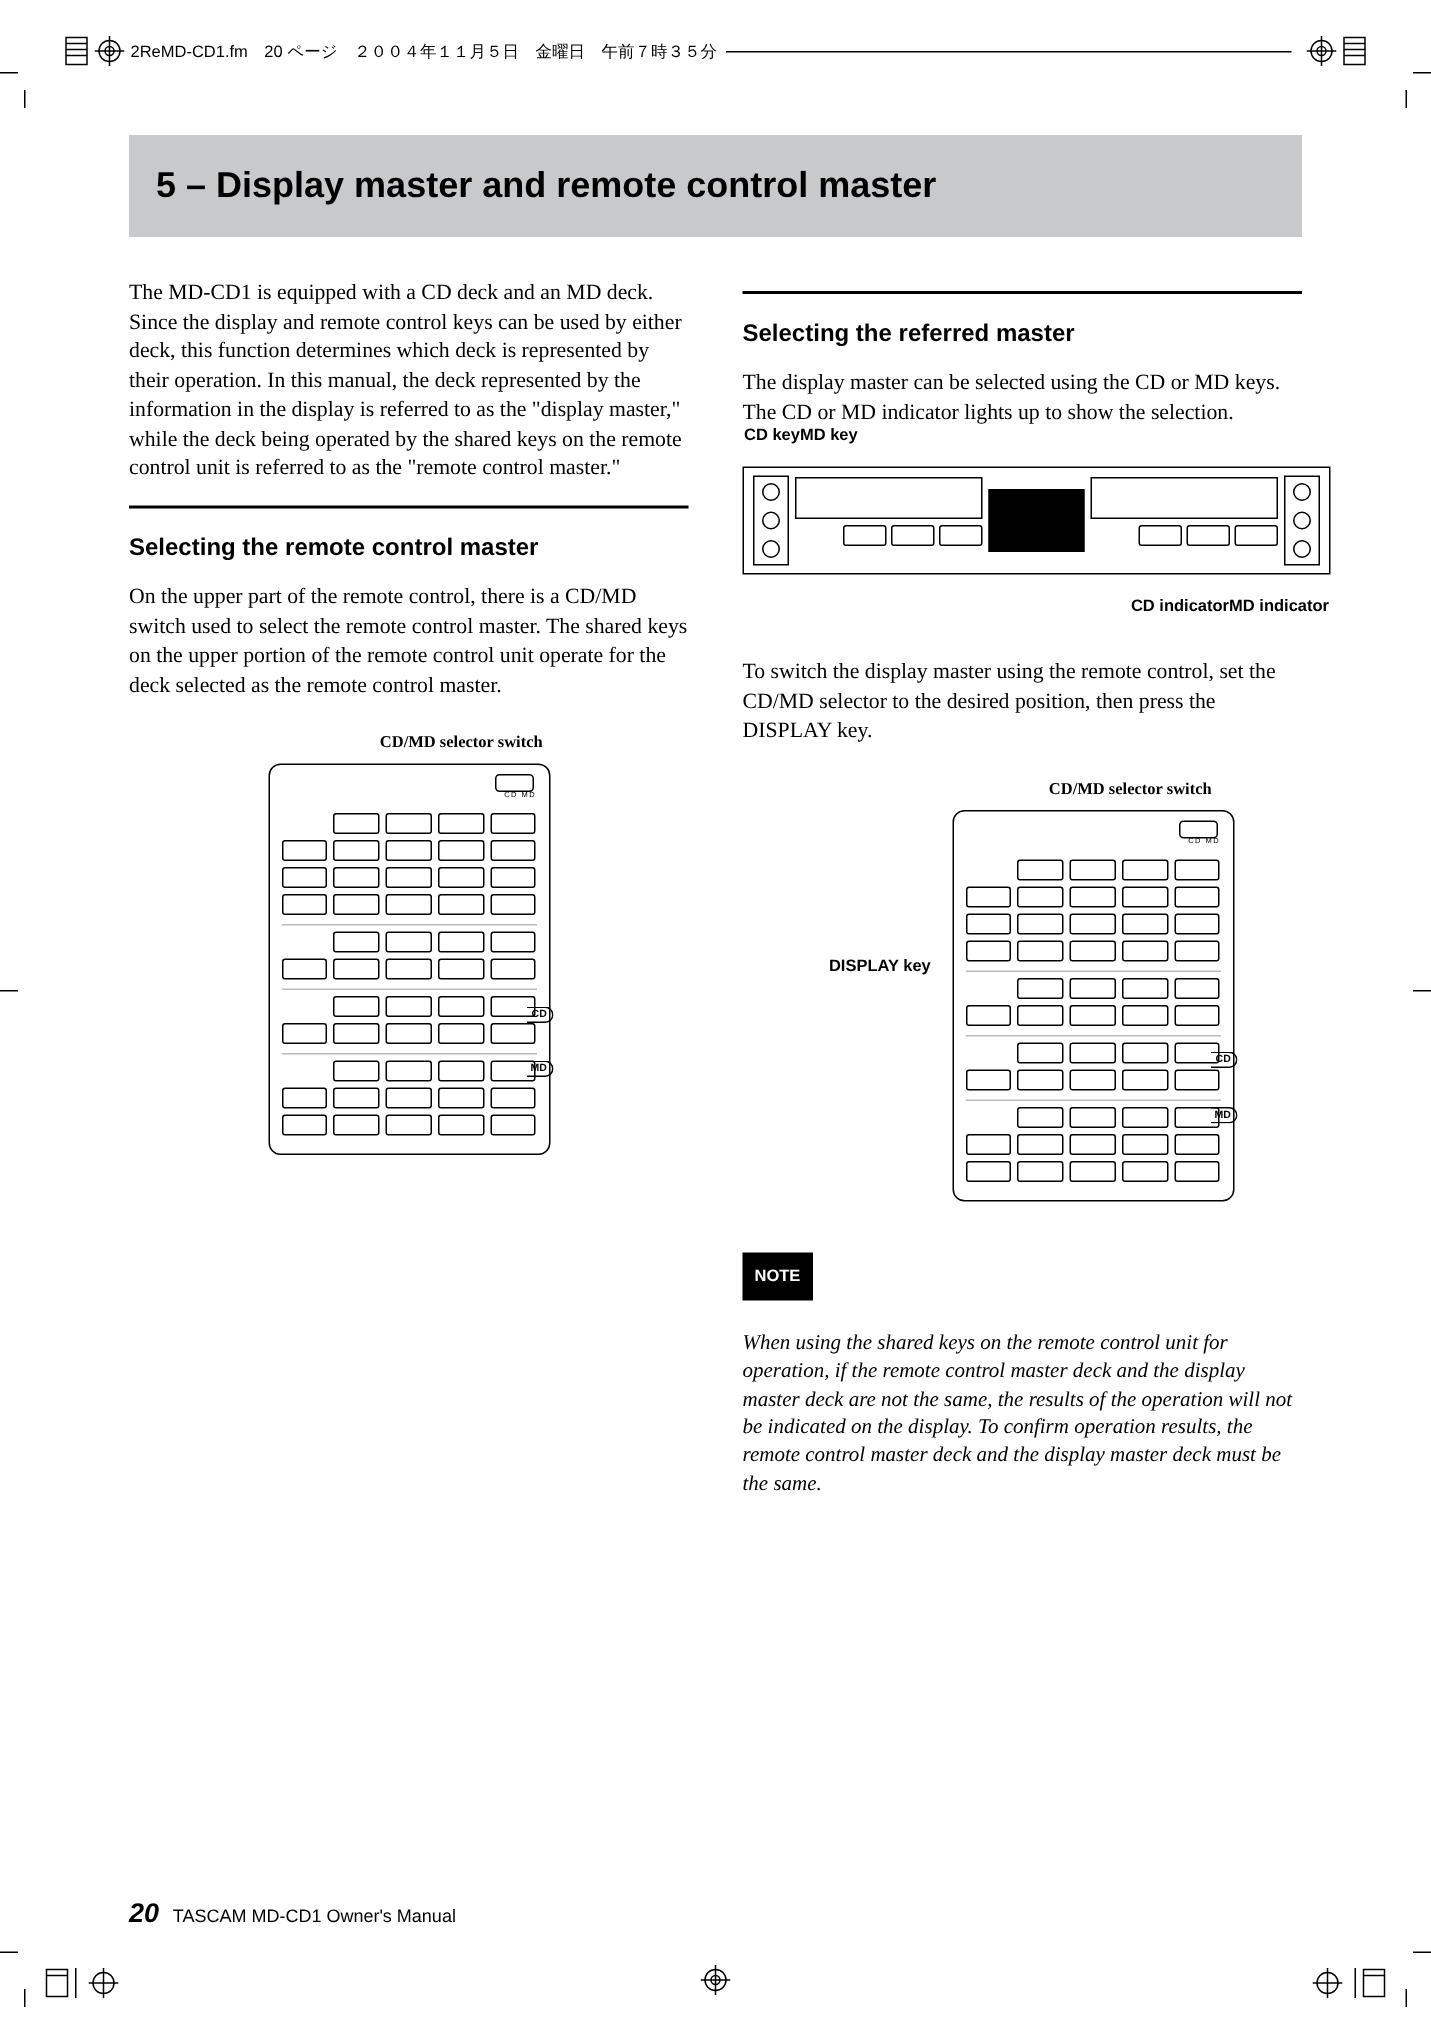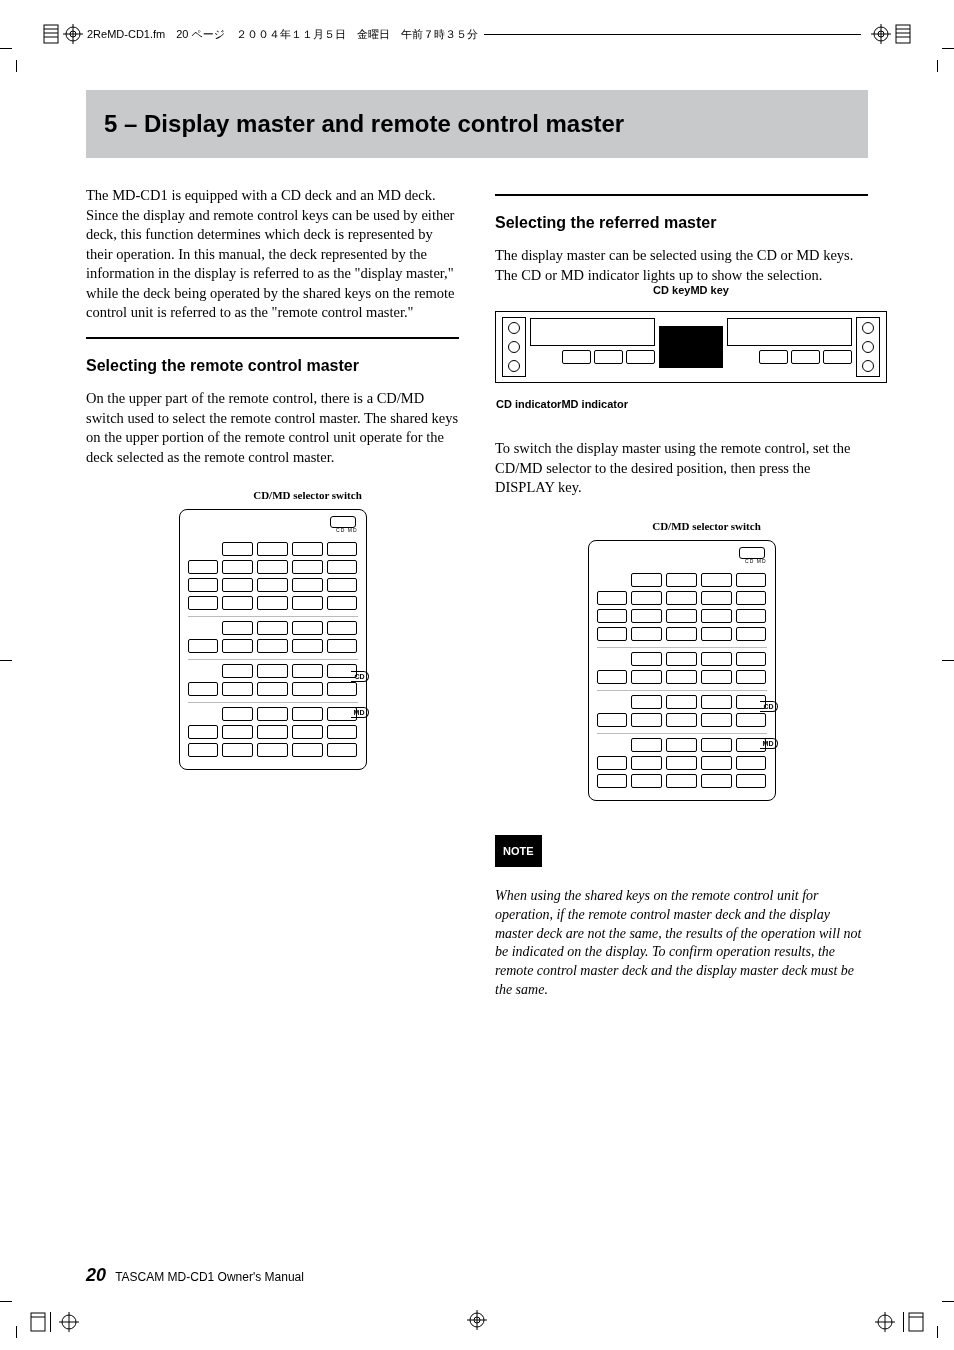--- a/index.html
+++ b/index.html
@@ -23,22 +23,22 @@
 .remote-grid{display:grid;grid-template-columns:repeat(5,1fr);gap:4px}
 .rk{height:12px;border:1px solid #000;border-radius:2px;background:#fff}
 .rk:first-child{visibility:hidden}
 .cdmd-slot{position:absolute;top:6px;right:10px;width:24px;height:10px;border:1px solid #000;border-radius:3px}
 .cdmd-lbl{position:absolute;top:17px;right:8px;font-family:Arial,sans-serif;font-size:5px;letter-spacing:1px}
 .deck-box{width:390px;height:70px;border:1px solid #000;margin:6px auto 0;position:relative;background:#fff}
 .deck-inner{position:absolute;inset:6px;display:flex;gap:4px;align-items:center}
 .deck-slot{width:22px;border:1px solid #000;height:100%;display:flex;flex-direction:column;justify-content:space-around;align-items:center}
 .dk-knob{width:10px;height:10px;border:1px solid #000;border-radius:50%}
 .deck-disp{flex:1;height:70%;border:1px solid #000;background:#000;position:relative}
-.deck-top-icons{position:absolute;top:-28px;left:0;right:0;display:flex;justify-content:center;font-family:Arial;font-weight:bold;font-size:11px}
-.deck-bot-icons{position:absolute;bottom:-28px;left:0;right:0;display:flex;justify-content:flex-start;font-family:Arial;font-weight:bold;font-size:11px}
+.deck-top-icons{position:absolute;top:-28px;left:0;right:0;display:flex;justify-content:flex-start;font-family:Arial;font-weight:bold;font-size:11px}
+.deck-bot-icons{position:absolute;bottom:-28px;left:0;right:0;display:flex;justify-content:flex-end;font-family:Arial;font-weight:bold;font-size:11px}
 .note-badge{display:inline-block;background:#000;color:#fff;font-family:Arial,sans-serif;font-weight:bold;font-size:11px;padding:10px 8px;margin:16px 0 6px 0}
 .note-text{font-style:italic;font-size:14px;line-height:1.35}
 .footer{position:absolute;left:86px;bottom:64px;font-family:Arial,sans-serif;font-size:12px}
 .footer .pg{font-weight:bold;font-style:italic;font-size:18px;margin-right:6px}
 .remote-section{margin-top:6px;border-top:1px solid #bbb;padding-top:4px}
 .side-label{font-family:Arial,sans-serif;font-weight:bold;font-size:11px;text-align:right;padding-right:6px}
 .cd-badge{border:1px solid #000;border-left:none;border-radius:0 8px 8px 0;font-size:7px;font-family:Arial;font-weight:bold;padding:1px 3px;position:absolute;right:-3px}
 .cd-badge.cd{top:62%}
 .cd-badge.md{top:76%}
 .bottom-reg{position:absolute;left:0;right:0;bottom:20px;display:flex;justify-content:center}
@@ -240,20 +240,21 @@
               <span>CD indicator</span>
               <span>MD indicator</span>
             </div>
           </div>
         </div>
 
         <p class="bodytext" style="margin-top:56px">To switch the display master using the remote control, set the CD/MD selector to the desired position, then press the DISPLAY key.</p>
 
         <div class="fig">
           <div style="display:flex;align-items:flex-start;justify-content:center;gap:8px">
+            <div style="width:80px;padding-top:122px" class="side-label">DISPLAY key</div>
             <div>
               <div class="fig-label" style="margin-left:50px">CD/MD selector switch</div>
               <div class="remote-box" style="margin-top:6px">
                 <div class="cdmd-slot"></div>
                 <div class="cdmd-lbl">CD   MD</div>
                 <div class="remote-grid" style="margin-top:22px">
                   <div class="rk"></div>
                     <div class="rk"></div>
                     <div class="rk"></div>
                     <div class="rk"></div>

